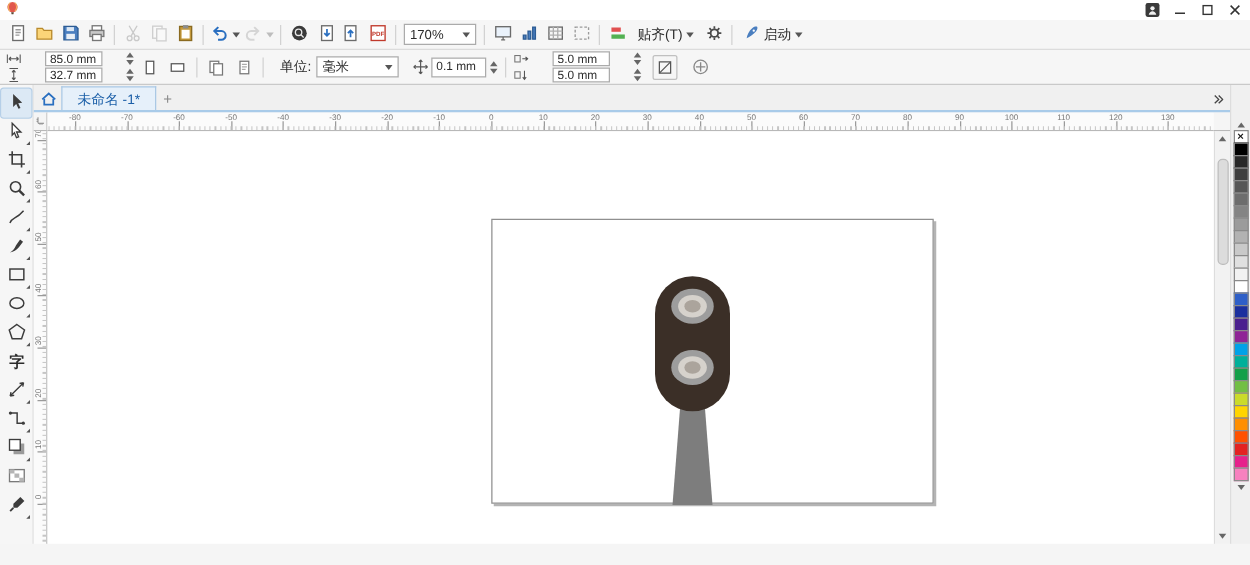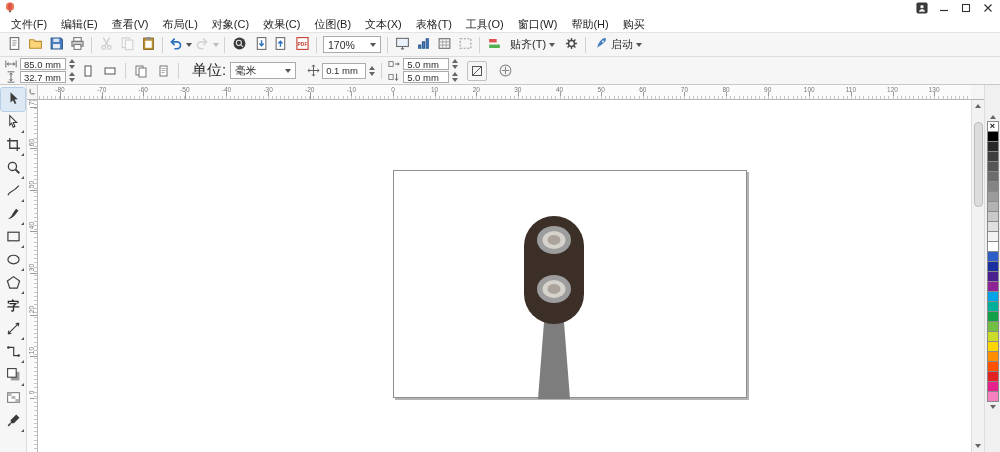--- a/index.html
+++ b/index.html
@@ -23,30 +23,30 @@
 .tsep{width:1px;height:16px;background:#d2d2d2;margin:0 3px;flex:none}
 .caret{width:0;height:0;border-left:3.5px solid transparent;border-right:3.5px solid transparent;border-top:4px solid #555;margin-left:3px;flex:none}
 .combo{height:17px;background:#fff;border:1px solid #ababab;display:flex;align-items:center;padding:0 4px;font-size:10.5px}
 .zoom-combo{width:58px;justify-content:space-between;margin:0 2px}
 .tlabel{display:flex;align-items:center;padding:0 5px;height:20px;font-size:11px;border-radius:2px}
 
 
 .propbar{height:28px;background:#f6f6f6;border-bottom:1px solid #c9c9c9;display:flex;align-items:center;padding:0 4px;gap:2px}
 .preset-combo{width:116px;justify-content:space-between;margin-right:4px}
 .sizegroup{display:flex;flex-direction:column;gap:1px}
-.sizerow{display:flex;align-items:center;gap:2px}
+.sizerow{display:flex;align-items:center;gap:18px}
 .picon{width:14px;height:12px;display:flex;align-items:center;justify-content:center;flex:none}
 .field{background:#fff;border:1px solid #ababab;font-size:9.5px;padding:0 3px;display:flex;align-items:center;white-space:nowrap}
 .field.sm{width:46px;height:12px}
 .field.md{width:44px;height:16px}
 .spin{display:flex;flex-direction:column;justify-content:center;gap:2px;padding:0 1px}
 .tri-up{width:0;height:0;border-left:3px solid transparent;border-right:3px solid transparent;border-bottom:4px solid #666}
 .tri-down{width:0;height:0;border-left:3px solid transparent;border-right:3px solid transparent;border-top:4px solid #666}
 .pbtn{width:20px;height:20px;display:flex;align-items:center;justify-content:center;border-radius:2px}
-.plabel{font-size:15px;margin:0 2px 0 8px;white-space:nowrap}
+.plabel{font-size:11px;margin:0 2px 0 8px;white-space:nowrap}
 .units-combo{width:66px;justify-content:space-between}
 
 
 .workspace{display:flex;height:367px;align-items:stretch}
 .toolbox{width:27px;background:#f6f6f6;border-right:1px solid #ddd;display:flex;flex-direction:column;align-items:center;padding-top:3px;flex:none}
 .tool{width:24px;height:23px;display:flex;align-items:center;justify-content:center;position:relative;border-radius:2px;flex:none}
 .tool.selected{background:#dce9f5;outline:1px solid #b5cfe8}
 .tool.flyout::after{content:'';position:absolute;right:1px;bottom:1px;border-left:3px solid transparent;border-bottom:3px solid #555}
 .center{flex:1;display:flex;flex-direction:column;min-width:0}
 
@@ -120,35 +120,20 @@
           </svg>
       </span>
       <span class="winbtn">
         <svg width="10" height="10" viewBox="0 0 10 10">
             <path d="M1.5 1.5 8.5 8.5M8.5 1.5 1.5 8.5" stroke="#333" stroke-width="1.2"></path>
           </svg>
       </span>
     </span>
   </div>
 
-  <div class="menubar">
-      <span class="menu-item">文件(F)</span>
-      <span class="menu-item">编辑(E)</span>
-      <span class="menu-item">查看(V)</span>
-      <span class="menu-item">布局(L)</span>
-      <span class="menu-item">对象(C)</span>
-      <span class="menu-item">效果(C)</span>
-      <span class="menu-item">位图(B)</span>
-      <span class="menu-item">文本(X)</span>
-      <span class="menu-item">表格(T)</span>
-      <span class="menu-item">工具(O)</span>
-      <span class="menu-item">窗口(W)</span>
-      <span class="menu-item">帮助(H)</span>
-      <span class="menu-item">购买</span>
-    </div>
 
   <div class="stdbar">
       <span class="tbtn">
         <span><svg width="15" height="15" viewBox="0 0 14 14">
             <rect x="3" y="1.5" width="8" height="11" fill="#fff" stroke="#6b6b6b"></rect>
             <path d="M5 4.5h4M5 6.5h4M5 8.5h3" stroke="#9a9a9a" fill="none"></path>
           </svg></span>
       </span>
       <span class="tbtn">
         <span><svg width="15" height="15" viewBox="0 0 14 14">
@@ -477,20 +462,37 @@
         <div class="tool flyout">
           <span><svg width="15" height="15" viewBox="0 0 14 14">
               <path d="M9.6 1.4 12.6 4.4 7.4 9.6H4.4V6.6z" fill="#3c3c3c"></path>
               <path d="M2 12l2.4-2.4" stroke="#3c3c3c" stroke-width="1.4"></path>
             </svg></span>
         </div>
       </div>
 
     <div class="center">
 
+      <div class="tabbar">
+        <span class="home-btn">
+          <svg width="14" height="14" viewBox="0 0 14 14">
+              <path d="M1.8 7.5 7 2.8l5.2 4.7" fill="none" stroke="#2a6fc0" stroke-width="1.4"></path>
+              <path d="M3.4 7v4.6h7.2V7" fill="none" stroke="#2a6fc0" stroke-width="1.4"></path>
+            </svg>
+        </span>
+        <span class="doc-tab">
+          <span>未命名 -1*</span>
+        </span>
+        <span class="newtab-btn">+</span>
+        <span class="tab-overflow">
+          <svg width="9" height="9" viewBox="0 0 10 10">
+              <path d="M2 1.5 5.5 5 2 8.5M5.5 1.5 9 5 5.5 8.5" fill="none" stroke="#444" stroke-width="1.2"></path>
+            </svg>
+        </span>
+      </div>
 
       <div class="rulerrow">
         <span class="ruler-corner">
           <svg width="8" height="8" viewBox="0 0 10 10">
               <path d="M3 1v6h6" fill="none" stroke="#888"></path>
               <path d="M3 3h-1.5M3 5h-1.5M5 7v1.5M7 7v1.5" stroke="#888"></path>
             </svg>
         </span>
         <div class="hruler">
             <span class="hlabel" style="left: 21.96px;">-80</span>

